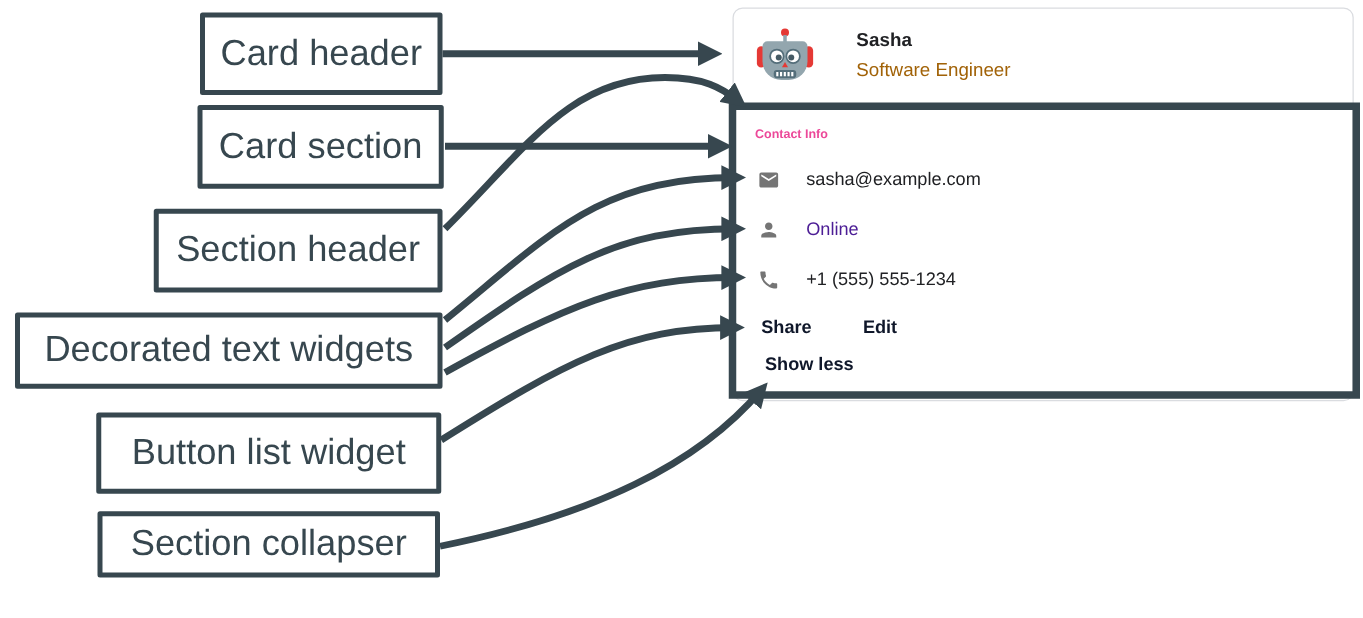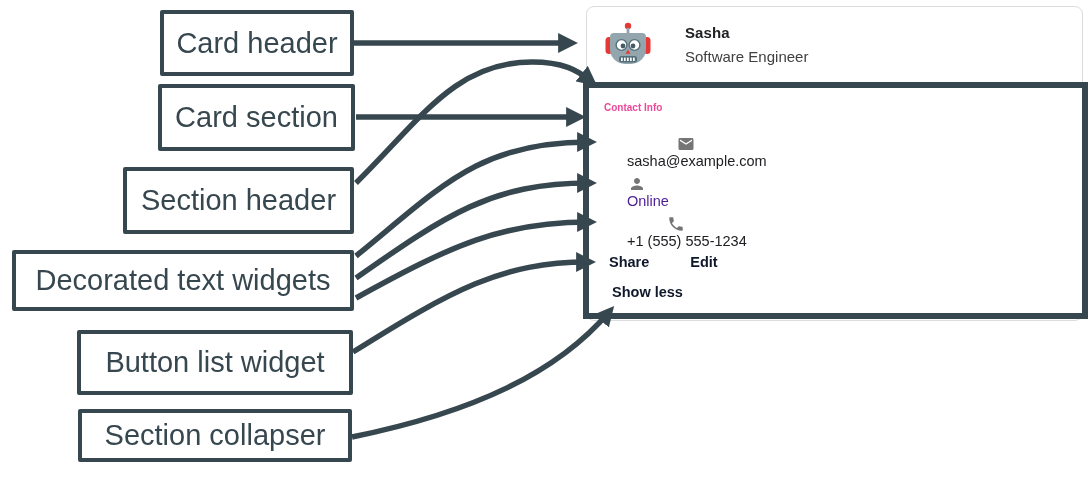--- a/index.html
+++ b/index.html
@@ -62,21 +62,21 @@
     width: 497px; height: 76px;
     display: flex;
     align-items: center;
     padding-left: 18px;
     z-index: 2;
     gap: 17px;
   }
   .avatar { width: 48px; height: 48px; flex: 0 0 auto; }
   .header-text { margin-left: 16px; }
   .header-name { font-size: 15px; font-weight: 700; color: #202124; letter-spacing: .1px; }
-  .header-subtitle { font-size: 15px; font-weight: 400; color: #404040; margin-top: 7px; }
+  .header-subtitle { font-size: 15px; font-weight: 400; color: #a16207; margin-top: 7px; }
 
   
   #card-section-frame {
     position: absolute;
     left: 583px; top: 82px;
     width: 505px; height: 237px;
     border: 6px solid #37474F;
     background: transparent;
     z-index: 2;
   }
@@ -86,21 +86,20 @@
     font-size: 10px; font-weight: 700;
     color: #ec4899;
     z-index: 3;
   }
   .dt-row {
     position: absolute;
     left: 606px;
     display: flex;
     align-items: center;
     z-index: 3;
-    flex-direction: column;
   }
   #row-email  { top: 135px; }
   #row-online { top: 175px; }
   #row-phone  { top: 215px; }
   .dt-icon { width: 18px; height: 18px; flex: 0 0 auto; }
   .dt-text { margin-left: 21px; font-size: 14.5px; color: #202124; }
   .dt-text.green { color: #4c1d95; }
 
   #button-row {
     position: absolute;

